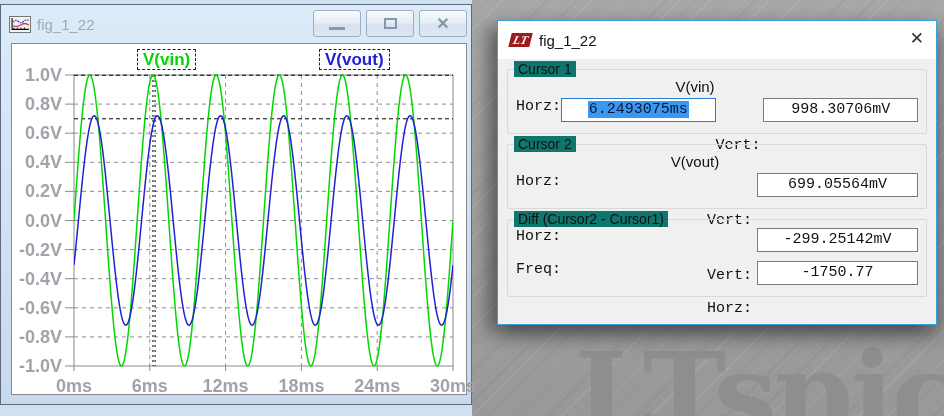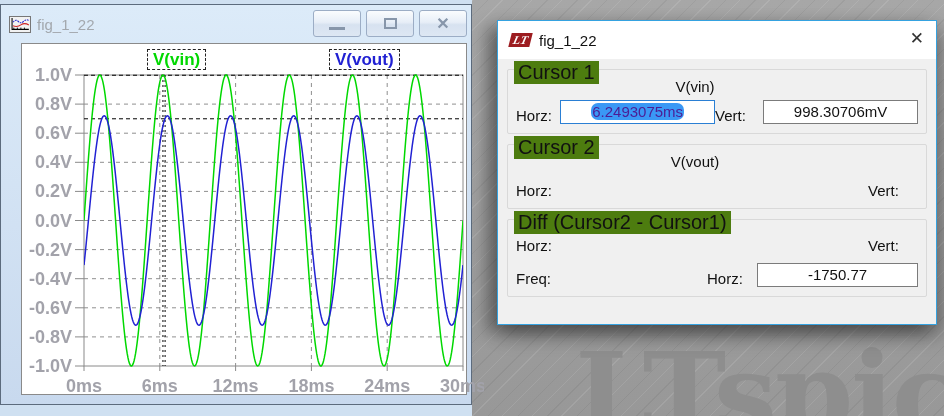--- a/index.html
+++ b/index.html
@@ -40,21 +40,21 @@
     border:1px solid #9cadc5;
     background:linear-gradient(#fafcfe 0%, #e7eef7 45%, #d7e2f0 55%, #dde7f3 100%);
     display:flex; align-items:center; justify-content:center;
     cursor:default;
   }
   .glyph-min { width:16px; height:3px; background:#8796aa; margin-top:9px; }
   .glyph-max { width:13px; height:11px; border:2px solid #8796aa; background:transparent; }
   .glyph-close { color:#8796aa; font-size:16px; font-weight:bold; line-height:1; }
 
   .wave-client {
-    position:relative; margin:0 4px 5px 20px; height:352px;
+    position:relative; margin:0 4px 5px 10px; height:352px;
     background:#ffffff; border:1px solid #8a8a8a;
   }
   .legend-item {
     position:absolute; top:5px; height:21px; line-height:19px;
     border:1px dashed #222; padding:0 5px;
     font-size:17px; font-weight:bold; background:transparent;
   }
   #legend-vin  { left:125px; }
   #legend-vout { left:307px; }
   #plot-svg { position:absolute; left:0; top:0; }
@@ -74,37 +74,37 @@
   }
   .dlg-title .dtext { font-size:15px; color:#111; }
   .dlg-close { position:absolute; right:12px; top:9px; font-size:17px; color:#333; line-height:1; cursor:default; }
 
   .dlg-body { padding:10px 9px 0 9px; }
   .grp {
     position:relative; border:1px solid #d9d9d9; border-radius:2px;
     margin-bottom:10px; padding:8px 8px 9px 8px;
   }
   .grp-label {
-    position:absolute; top:-9px; left:6px; background:#4d7c0f;
-    padding:0 4px; font-size:20px; color:#111;
+    position:absolute; top:-9px; left:6px; background:#0f766e;
+    padding:0 4px; font-size:14px; color:#111;
   }
   .trace-name { text-align:center; font-size:15px; color:#111; height:20px; line-height:18px; transform:translateX(-22px); }
-  .row { display:flex; align-items:flex-end; height:26px; }
+  .row { display:flex; align-items:flex-start; height:26px;font-family:Liberation Mono, monospace; }
   .row + .row { margin-top:7px; }
   .flabel { font-size:15px; color:#111; }
   .flabel.lw { width:46px; }
-  .flabel.rw { width:50px; text-align:left; }
+  .flabel.rw { width:50px; text-align:left;margin-top:39px; }
   .spacer { flex:1; }
   .tbox {
     width:161px; height:24px; background:#ffffff; border:1px solid #7b7b7b;
     font-size:15px; color:#111; text-align:center; line-height:22px;
     overflow:hidden; white-space:nowrap;
   }
   .tbox.focused { border-color:#2a7fd4; }
-  .tbox .sel { background:#3a98f5; color:#4c1d95; padding:0 1px;border-radius:7px; }
+  .tbox .sel { background:#3a98f5; color:#0f172a; padding:0 1px; }
 </style>
 </head>
 <body>
 
 <div id="stage">
 
   <div class="mdi-bg">
     <div class="watermark">LTspic</div>
   </div>
 
@@ -229,29 +229,31 @@
         </div>
       </div>
 
       <div class="grp">
         <span class="grp-label">Cursor 2</span>
         <div class="trace-name">V(vout)</div>
         <div class="row">
           <span class="flabel lw">Horz:</span>
           <span class="spacer"></span>
           <span class="flabel rw">Vert:</span>
+          <div class="tbox">699.05564mV</div>
         </div>
       </div>
 
       <div class="grp">
         <span class="grp-label">Diff (Cursor2 - Cursor1)</span>
         <div class="row">
           <span class="flabel lw">Horz:</span>
           <span class="spacer"></span>
           <span class="flabel rw">Vert:</span>
+          <div class="tbox">-299.25142mV</div>
         </div>
         <div class="row">
           <span class="flabel lw">Freq:</span>
           <span class="spacer"></span>
           <span class="flabel rw">Horz:</span>
           <div class="tbox">-1750.77</div>
         </div>
       </div>
 
     </div>

